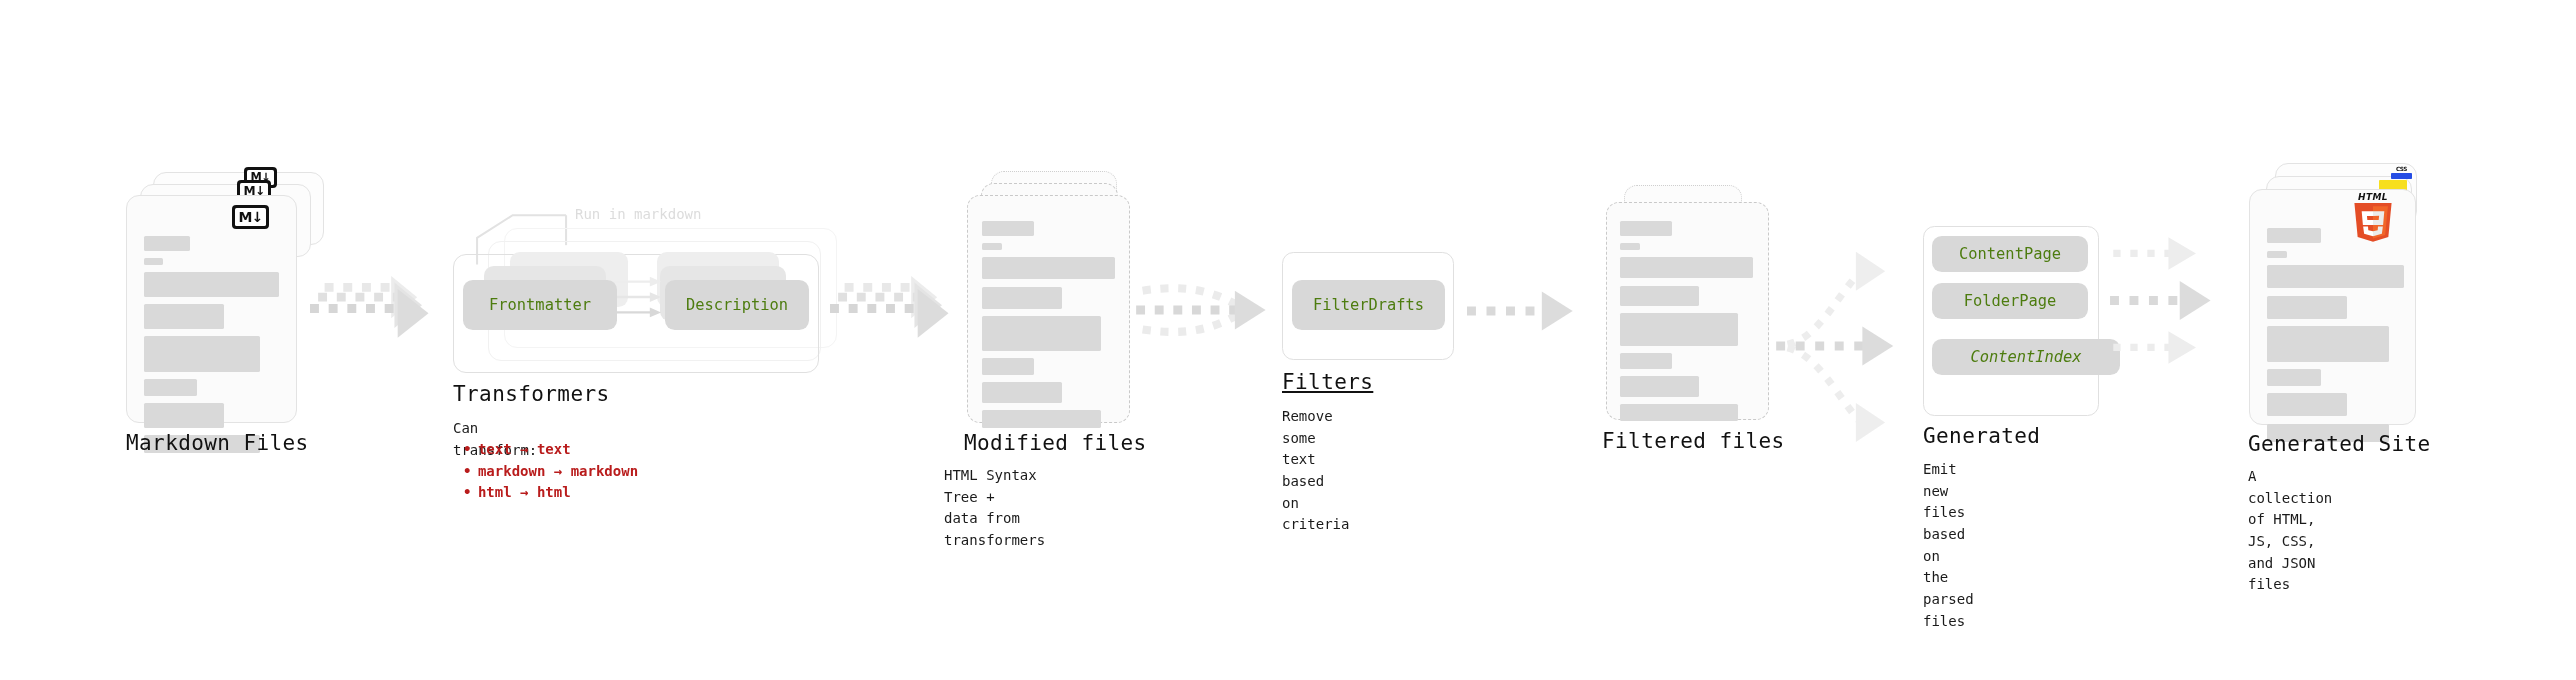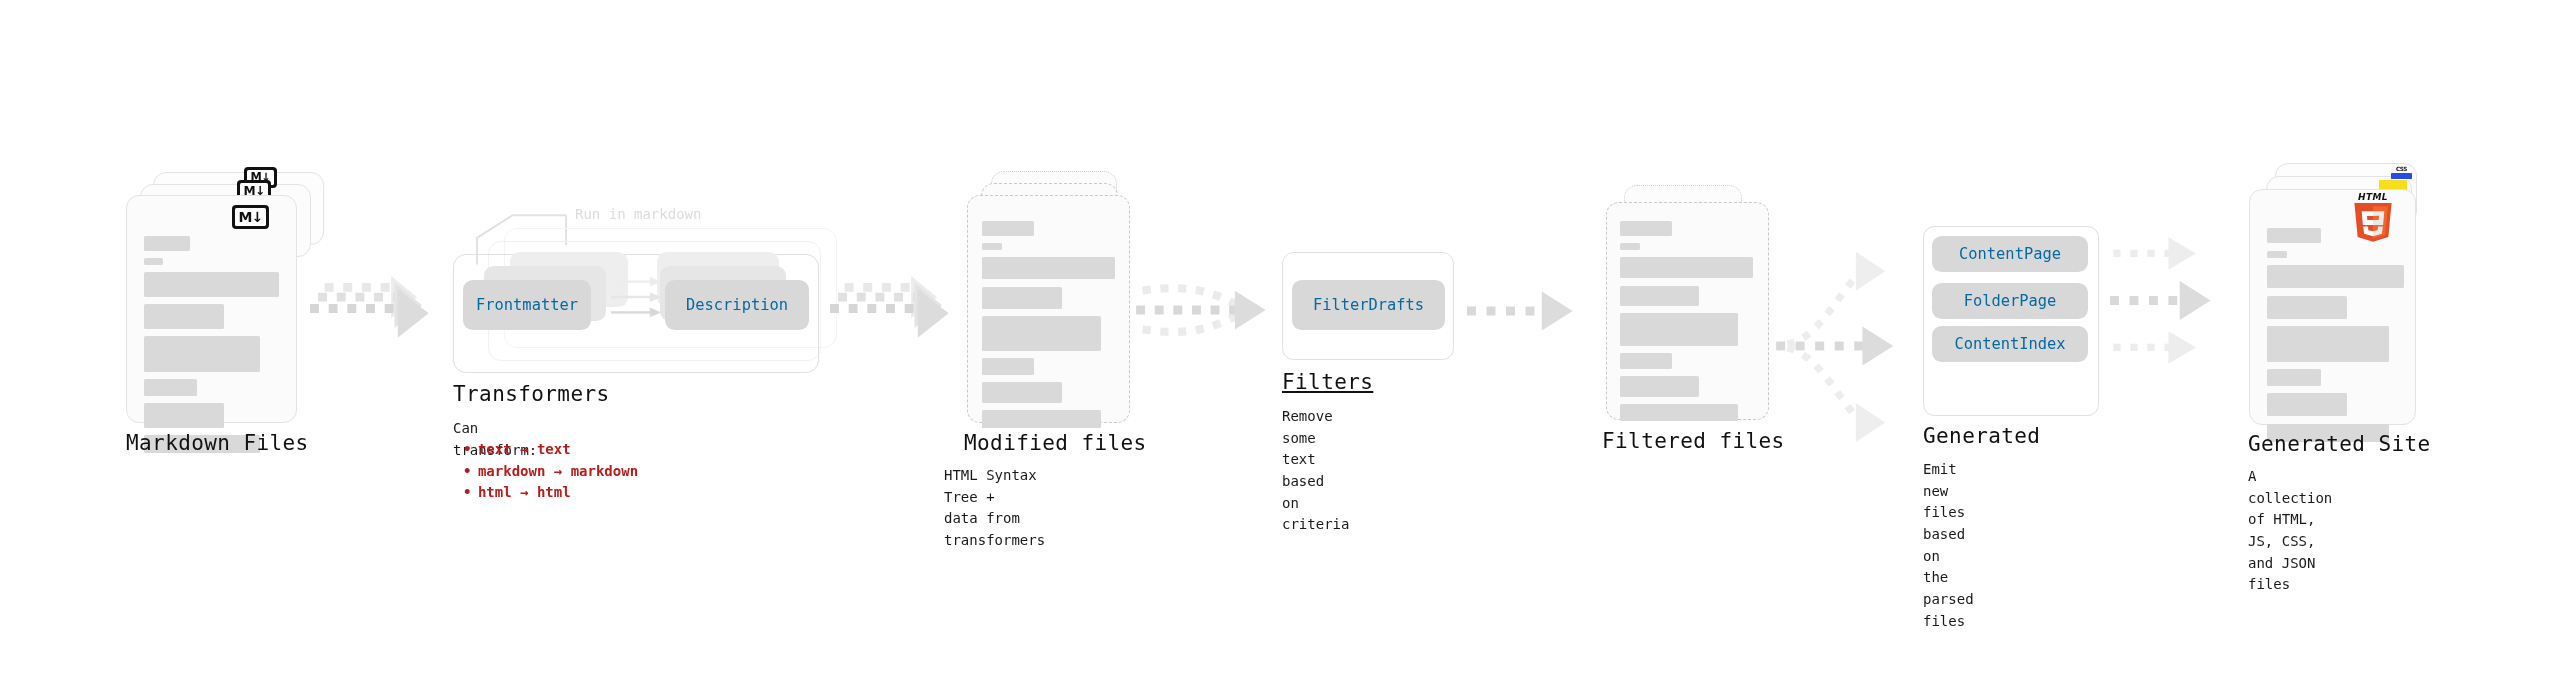--- a/index.html
+++ b/index.html
@@ -63,21 +63,21 @@
   .group.g-faint{border-color:#f1f1f1;}
   .group.g-faint2{border-color:#f4f4f4;}
 
   
   .pill{
     position:absolute;
     background:#d8d8d8;
     border-radius:9.8px;
     display:flex;align-items:center;justify-content:center;
     font-size:15.4px;
-    color:#0369a1;
+    color:#4d7c0f;
     box-sizing:border-box;
     white-space:nowrap;
   }
   .pill.faint{background:#e6e6e6;color:transparent;}
   .pill.faint2{background:#eeeeee;color:transparent;}
 
   
   .arrow{position:absolute;}
   .arrow svg{display:block;overflow:visible;}
 
@@ -202,21 +202,21 @@
       <g fill="none" stroke-width="3">
         <line x1="0" y1="8" x2="52" y2="8" stroke="#ededed"></line>
         <polygon points="48,2 62,8 48,14" fill="#ededed"></polygon>
         <line x1="0" y1="27" x2="52" y2="27" stroke="#e6e6e6"></line>
         <polygon points="48,21 62,27 48,33" fill="#e6e6e6"></polygon>
         <line x1="0" y1="46" x2="52" y2="46" stroke="#d8d8d8"></line>
         <polygon points="48,40 62,46 48,52" fill="#d8d8d8"></polygon>
       </g>
     </svg>
 
-    <div class="pill" style="left:463px;top:280px;width:128px;height:50px;">Frontmatter</div>
+    <div class="pill" style="left:463px;top:280px;width:154px;height:50px;">Frontmatter</div>
     <div class="pill" style="left:665px;top:280px;width:144px;height:50px;">Description</div>
 
     <div class="title" style="position:absolute;left:453px;top:382px;">Transformers</div>
 
     <div class="desc" style="position:absolute;left:453px;top:418px;">Can transform:</div>
 
     <ul class="bullets" style="position:absolute;left:463px;top:439px;">
       <li>text → text</li>
       <li>markdown → markdown</li>
       <li>html → html</li>
@@ -323,21 +323,21 @@
       </g>
       <polygon points="106,126 144,150 106,174" fill="#dcdcdc"></polygon>
     </svg>
   </div>
 
   <div class="node">
     <div class="group solid" style="left:1923px;top:226px;width:176px;height:190px;border-radius:11.4px;"></div>
 
     <div class="pill" style="left:1932px;top:236px;width:156px;height:36px;">ContentPage</div>
     <div class="pill" style="left:1932px;top:283px;width:156px;height:36px;">FolderPage</div>
-    <div class="pill" style="left:1932px;top:326px;width:156px;height:36px;">ContentIndex</div>
+    <div class="pill" style="left:1932px;top:339px;width:188px;height:36px;font-style:italic;">ContentIndex</div>
 
     <div class="title" style="position:absolute;left:1923px;top:424px;">Generated</div>
     <div class="desc" style="position:absolute;left:1923px;top:459px;">Emit new files based on
 the parsed files</div>
   </div>
 
   <div class="arrow" style="left:2110px;top:234px;">
     <svg width="146" height="154" viewBox="0 0 180 190">
       <g stroke="#ececec" stroke-width="9" stroke-dasharray="9 12" fill="none">
         <line x1="4" y1="24" x2="78" y2="24"></line>

